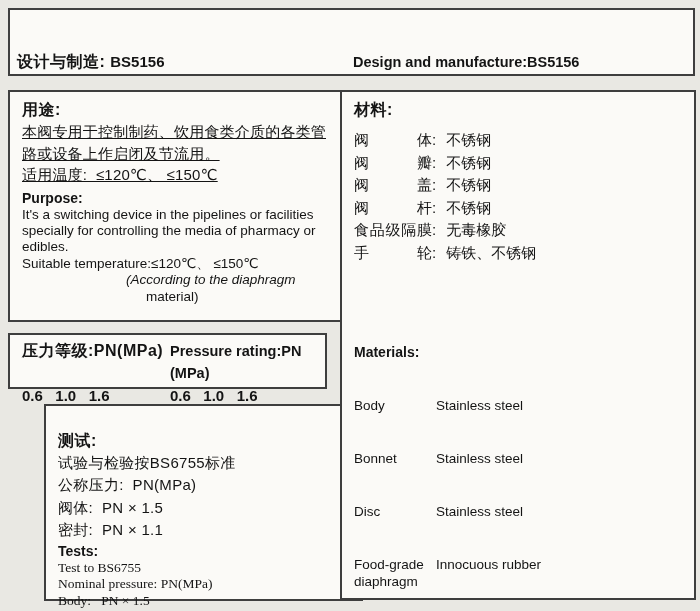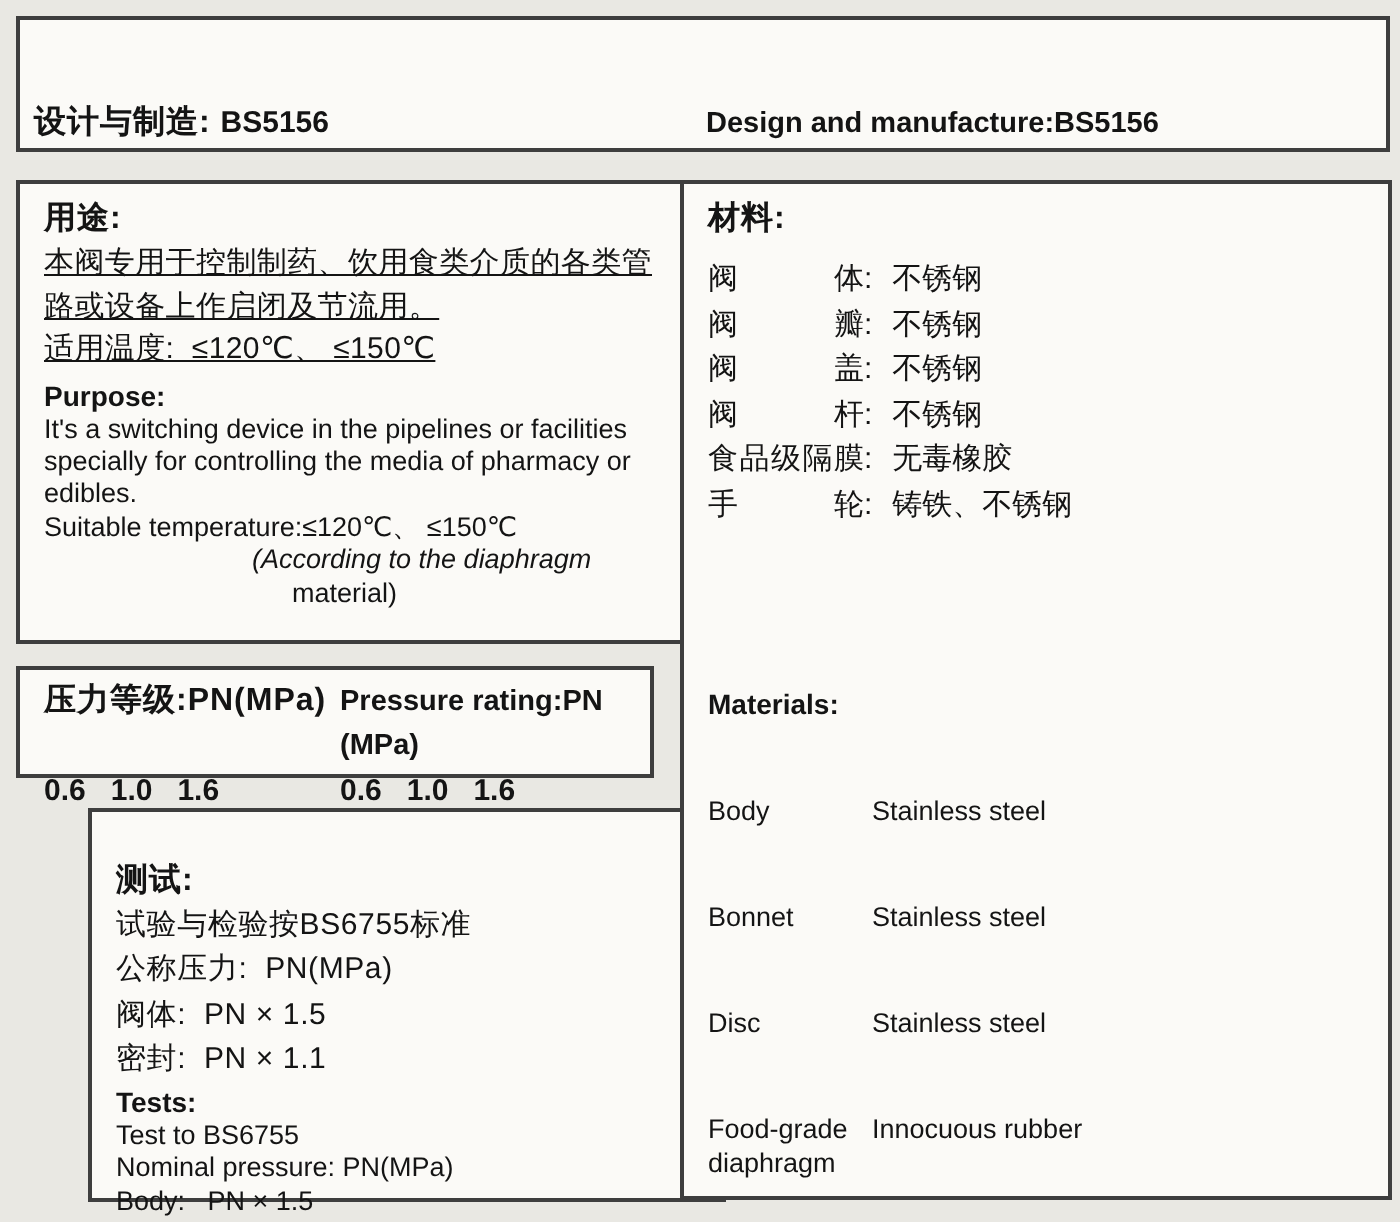--- a/index.html
+++ b/index.html
@@ -44,21 +44,21 @@
   .p-en-note{font-size:13.5px;line-height:16.4px;margin-left:124px;}
 
   
   .pressure-box{left:8px;top:333px;width:319px;height:56px;padding:5px 0 0 12px;}
   .pgrid{display:grid;grid-template-columns:148px 1fr;}
   .pnum{font-size:15px;line-height:24px;font-weight:bold;}
 
   
   .tests-box{left:8px;top:404px;width:319px;height:197px;padding:24px 12px;margin-left:36px;}
   .t-cn{font-size:15px;line-height:22.3px;letter-spacing:.3px;}
-  .t-en{font-size:13.5px;line-height:16.2px;}
+  .t-en{font-size:13.5px;line-height:16.2px;font-family:Liberation Serif, serif;}
 
   
   .materials-box{left:340px;top:90px;width:356px;height:510px;padding:7px 12px;}
   .mat-cn-row{font-size:15px;line-height:22.5px;}
   .mat-cn-label{display:inline-block;width:78px;text-align:justify;text-align-last:justify;}
   .mat-cn-row .colon{margin-right:10px;}
   .mat-cn-title{margin-bottom:8px;}
   .mat-en{margin-top:44px;}
   .mat-en-title{font-size:14px;font-weight:bold;line-height:17px;}
   .mat-en-row{display:flex;font-size:13.5px;line-height:17px;}

